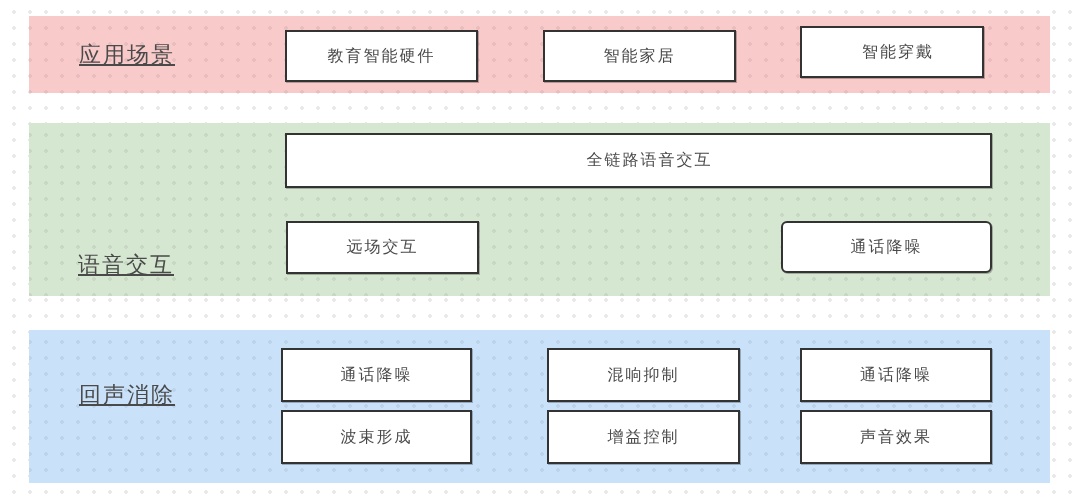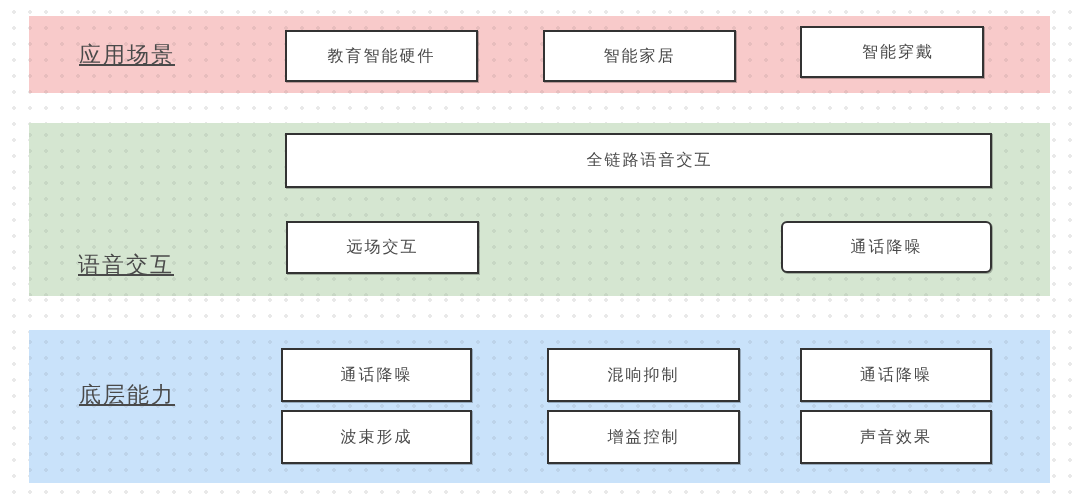--- a/index.html
+++ b/index.html
@@ -84,21 +84,21 @@
   <div class="node" id="node-home">智能家居</div>
   <div class="node" id="node-wear">智能穿戴</div>
 
   <div class="band" id="band-voice"></div>
   <div class="band-label" id="label-voice">语音交互</div>
   <div class="node" id="node-fulllink">全链路语音交互</div>
   <div class="node" id="node-far">远场交互</div>
   <div class="node" id="node-call">通话降噪</div>
 
   <div class="band" id="band-core"></div>
-  <div class="band-label" id="label-core">底层能力</div>
+  <div class="band-label" id="label-core">回声消除</div>
   <div class="node" id="node-echo">通话降噪</div>
   <div class="node" id="node-reverb">混响抑制</div>
   <div class="node" id="node-ssl">通话降噪</div>
   <div class="node" id="node-beam">波束形成</div>
   <div class="node" id="node-gain">增益控制</div>
   <div class="node" id="node-sfx">声音效果</div>
 
 </div>
 
 </body></html>

